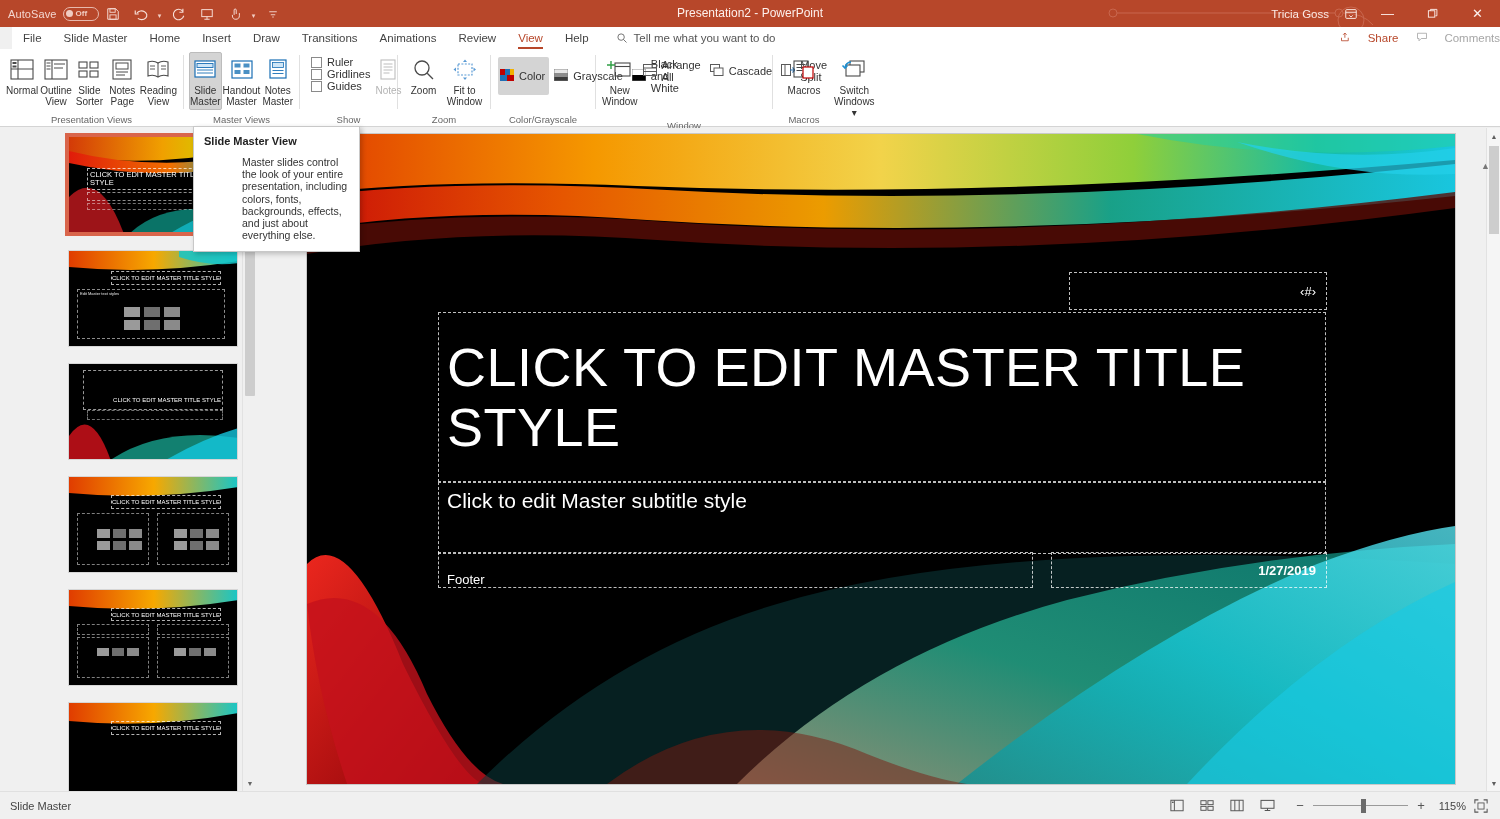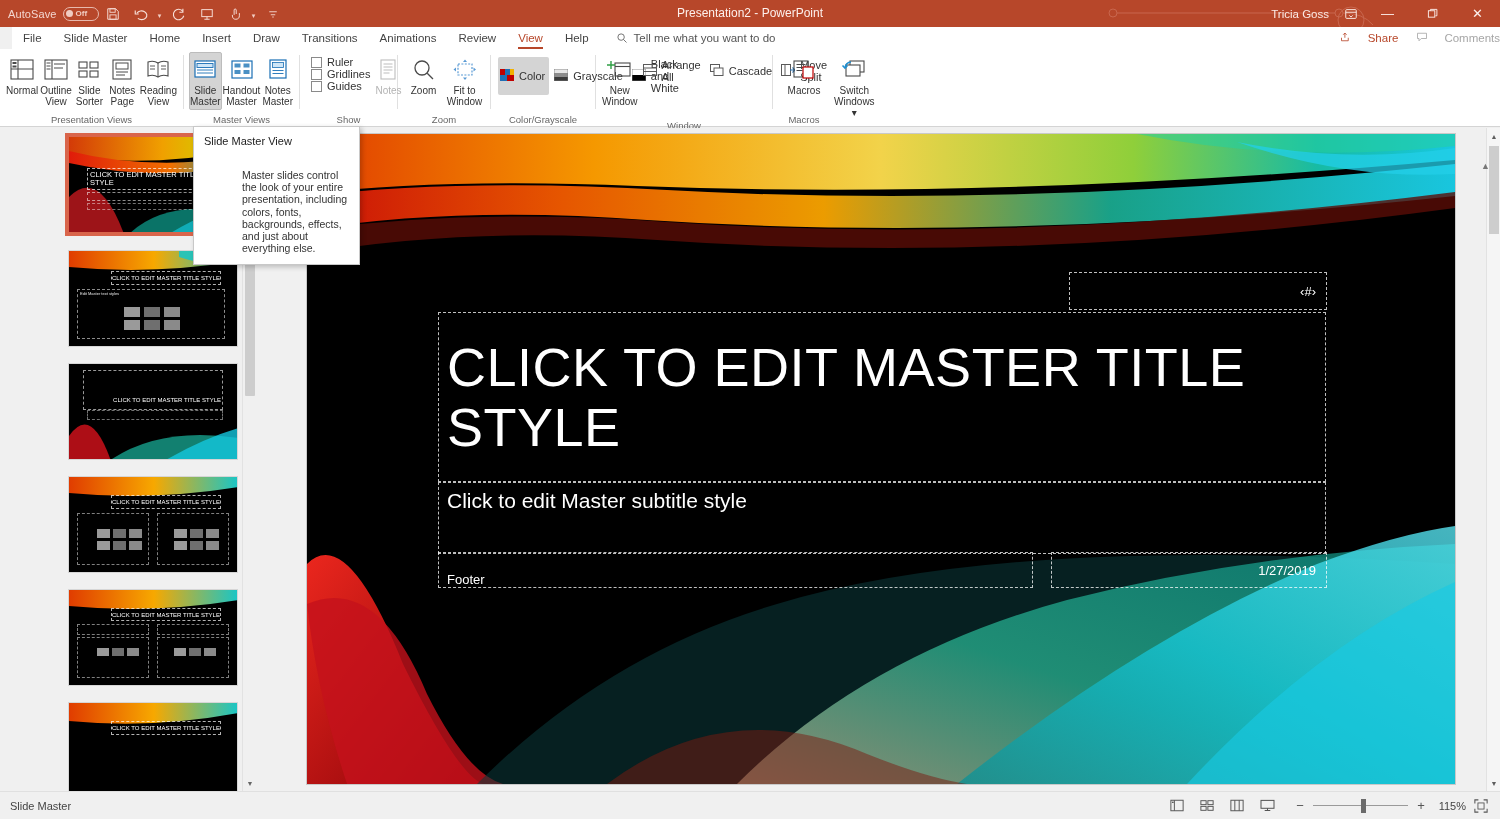--- a/index.html
+++ b/index.html
@@ -101,21 +101,21 @@
   .smalllist { display: flex; flex-direction: row; gap: 3px; padding: 5px 2px 0 2px; }
   .smallrow { display: flex; align-items: center; gap: 5px; font-size: 11px; color: #333; padding: 1px 4px 1px 2px; border-radius:2px;}
   .smallrow.sel { background: #d4d4d4; }
 
   
   .tooltip {
     position: absolute; left: 193px; top: 126px; width: 167px;
     background: #fff; border: 1px solid #c8c8c8; box-shadow: 2px 2px 5px rgba(0,0,0,.22);
     padding: 8px 10px 10px 10px; z-index: 40;
   }
-  .tt-title { font-size: 11px; font-weight: normal; color: #222; margin-bottom: 22px; }
+  .tt-title { font-size: 11px; font-weight: bold; color: #222; margin-bottom: 9px; }
   .tt-body { font-size: 10.5px; color: #333; line-height: 12.2px; margin-left: 38px; }
   .tt-body p + p { margin-top: 9px; }
 
   
   .workarea { position: absolute; top: 128px; left: 0; width: 1500px; height: 663px; background: #f0f0f0; }
 
   
   .thumbpane {
     position: absolute; left: 0; top: 0; width: 256px; height: 663px;
     background: #f0f0f0; overflow: hidden;
@@ -166,21 +166,21 @@
   .ph-sub {
     left: 131px; top: 348px; width: 888px; height: 72px; padding: 6px 8px;
   }
   .ph-sub span { color: #fff; font-size: 21px; font-weight: 300; }
   .ph-footer {
     left: 131px; top: 418px; width: 595px; height: 36px; display: flex; align-items: flex-end; padding: 0 8px;
   }
   .ph-footer span { color: #fff; font-size: 13px; }
   .ph-date {
     left: 744px; top: 418px; width: 276px; height: 36px; display: flex; align-items: center;
-    justify-content: flex-end; padding: 0 10px;
+    justify-content: flex-end; padding: 0 10px; font-weight: bold;
   }
   .ph-date span { color: #fff; font-size: 13px; }
   .ph-num {
     left: 762px; top: 138px; width: 258px; height: 38px; display: flex; align-items: center;
     justify-content: flex-end; padding: 0 10px;
   }
   .ph-num span { color: #fff; font-size: 13px; }
 
   
   .vscroll {

